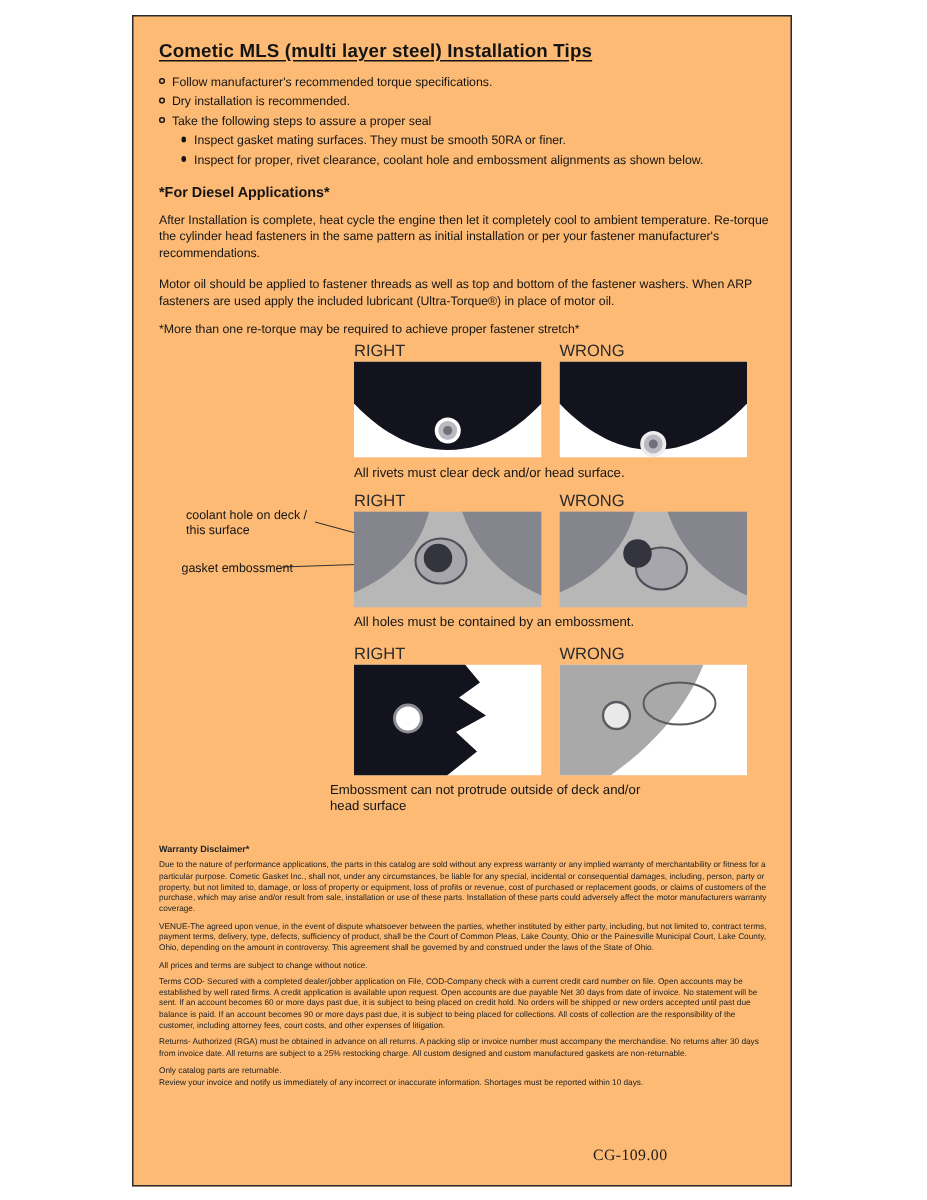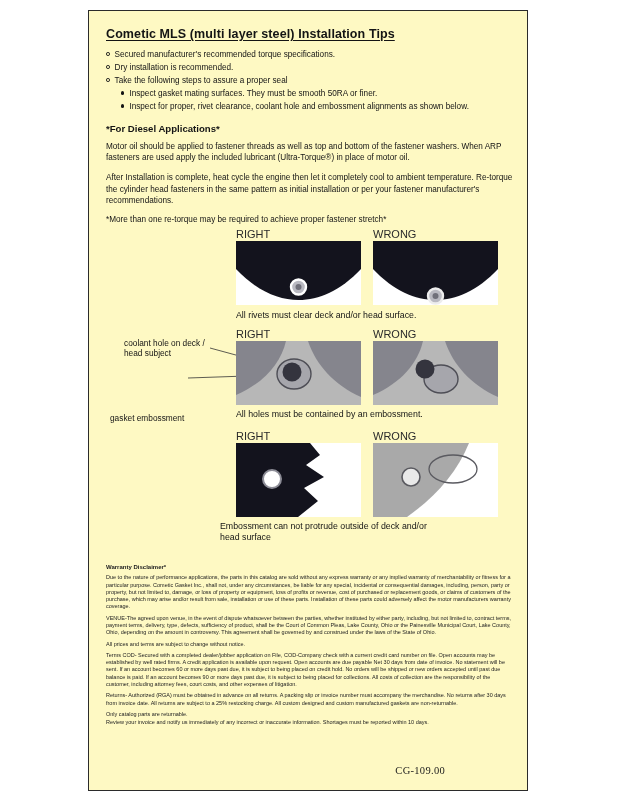--- a/index.html
+++ b/index.html
@@ -1,20 +1,20 @@
 <!DOCTYPE html>
 <html><head>
 <meta charset="utf-8">
 <style>
   * { margin:0; padding:0; box-sizing:border-box; }
   html,body { width:618px; height:800px; background:#ffffff; }
   body { font-family:"Liberation Sans", sans-serif; color:#141414; position:relative; }
 
   .page { position:absolute; left:88px; top:10px; width:440px; height:781px;
-          border:1px solid #2b2b2b; background:#fef9c3; padding:14px 16px 10px 17px; }
+          border:1px solid #2b2b2b; background:#fdba74; padding:14px 16px 10px 17px; }
 
   .title { font-size:12.5px; font-weight:bold; text-decoration:underline; text-underline-offset:2px;
            margin:2px 0 8px 0; letter-spacing:0.1px; }
 
   .tips { font-size:8.2px; line-height:1.35; }
   .tip { display:flex; gap:5px; margin-bottom:2px; align-items:flex-start; }
   .tip.sub { margin-left:15px; }
   .marker-open { width:3.6px; height:3.6px; border:0.9px solid #141414; border-radius:50%;
                  flex:0 0 auto; margin-top:3px; }
   .marker-dot { width:3.4px; height:3.4px; background:#141414; border-radius:50%;
@@ -42,43 +42,43 @@
 </head>
 <body>
 
 <div class="page">
 
   <h1 class="title">Cometic MLS (multi layer steel) Installation Tips</h1>
 
   <div class="tips">
     <div class="tip">
       <span class="marker-open"></span>
-      <span>Secured manufacturer's recommended torque specifications.</span>
+      <span>Follow manufacturer's recommended torque specifications.</span>
     </div>
     <div class="tip">
       <span class="marker-open"></span>
       <span>Dry installation is recommended.</span>
     </div>
     <div class="tip">
       <span class="marker-open"></span>
       <span>Take the following steps to assure a proper seal</span>
     </div>
     <div class="tip sub">
       <span class="marker-dot"></span>
       <span>Inspect gasket mating surfaces.  They must be smooth 50RA or finer.</span>
     </div>
     <div class="tip sub">
       <span class="marker-dot"></span>
       <span>Inspect for proper, rivet clearance, coolant hole and embossment alignments as shown below.</span>
     </div>
   </div>
 
   <h2 class="diesel-h">*For Diesel Applications*</h2>
+  <p class="para">After Installation is complete, heat cycle the engine then let it completely cool to ambient temperature. Re-torque the cylinder head fasteners in the same pattern as initial installation or per your fastener manufacturer's recommendations.</p>
   <p class="para">Motor oil should be applied to fastener threads as well as top and bottom of the fastener washers. When ARP fasteners are used apply the included lubricant (Ultra-Torque®) in place of motor oil.</p>
-  <p class="para">After Installation is complete, heat cycle the engine then let it completely cool to ambient temperature. Re-torque the cylinder head fasteners in the same pattern as initial installation or per your fastener manufacturer's recommendations.</p>
   <p class="note">*More than one re-torque may be required to achieve proper fastener stretch*</p>
 
   <div class="diagrams">
 
     <svg class="pointer-overlay" width="408" height="328" viewBox="0 0 408 328">
       <line x1="104" y1="120" x2="185" y2="142" stroke="#333333" stroke-width="0.8"></line>
       <line x1="82" y1="150" x2="170" y2="147" stroke="#333333" stroke-width="0.8"></line>
     </svg>
 
     <div class="dlabel" style="left:130px; top:0;">RIGHT</div>
@@ -98,22 +98,22 @@
         <path d="M0 0 H125 V28 C104 50 83 59 62.5 59 C42 59 21 50 0 28 Z" fill="#13131d"></path>
         <circle cx="62.5" cy="55" r="7.5" fill="#b9b9c1" stroke="#ededed" stroke-width="2.4"></circle>
         <circle cx="62.5" cy="55" r="3" fill="#70707a"></circle>
       </svg>
     </div>
     <div class="caption" style="left:130px; top:82px;">All rivets must clear deck and/or head surface.</div>
 
     <div class="dlabel" style="left:130px; top:100px;">RIGHT</div>
     <div class="dlabel" style="left:267px; top:100px;">WRONG</div>
 
-    <div class="callout" style="left:18px; top:110px; width:86px;">coolant hole on deck / head subject</div>
-    <div class="callout" style="left:4px; top:145px; width:96px;margin-top:40px;">gasket embossment</div>
+    <div class="callout" style="left:18px; top:110px; width:86px;">coolant hole on deck / this surface</div>
+    <div class="callout" style="left:15px; top:145px; width:96px;">gasket embossment</div>
 
     <div class="panel" style="left:130px; top:113px;">
       <svg width="125" height="64" viewBox="0 0 125 64">
         <rect width="125" height="64" fill="#b7b7b7"></rect>
         <path d="M0 0 H50 C45 22 28 42 0 54 Z" fill="#85858d"></path>
         <path d="M125 0 H72 C80 24 98 44 125 56 Z" fill="#85858d"></path>
         <ellipse cx="58" cy="33" rx="17" ry="15" fill="#a6a6ac" stroke="#4e4e56" stroke-width="1.4"></ellipse>
         <circle cx="56" cy="31" r="9.5" fill="#34343e"></circle>
       </svg>
     </div>

